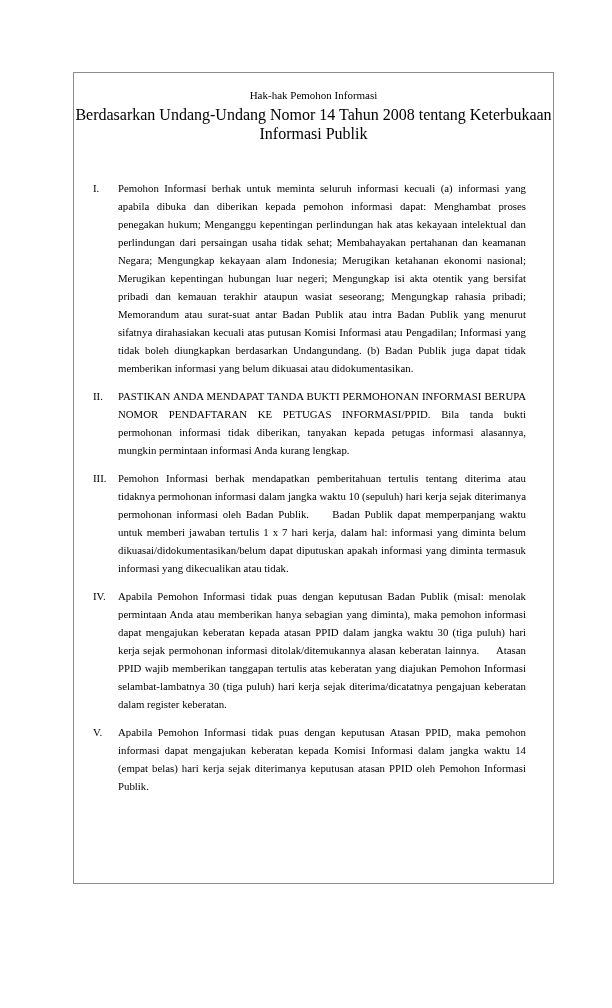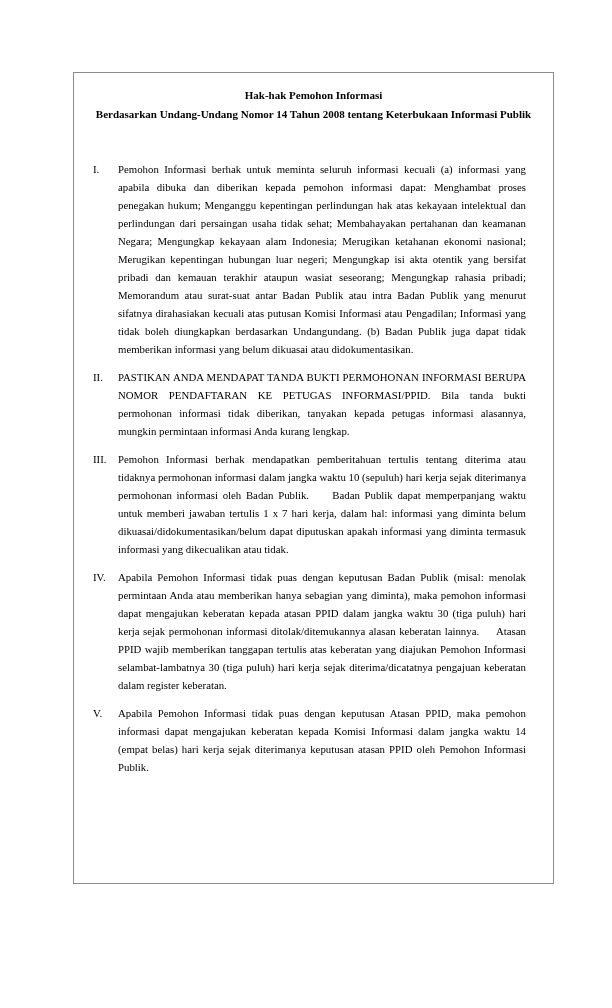--- a/index.html
+++ b/index.html
@@ -24,27 +24,27 @@
     background: #ffffff;
     border: 1px solid #8c8c8c;
     box-sizing: border-box;
     overflow: hidden;
   }
   .doc-header {
     margin-top: 13px;
     text-align: center;
   }
   .doc-title {
-    font-weight: bold;
+    font-weight: normal;
     font-size: 11px;
     line-height: 19px;
   }
   .doc-subtitle {
-    font-weight: bold;
-    font-size: 11px;
+    font-weight: normal;
+    font-size: 16px;
     line-height: 19px;
   }
   .rights-list {
     margin-top: 36px;
     padding-left: 19px;
     padding-right: 27px;
   }
   .list-item {
     display: flex;
     align-items: flex-start;

